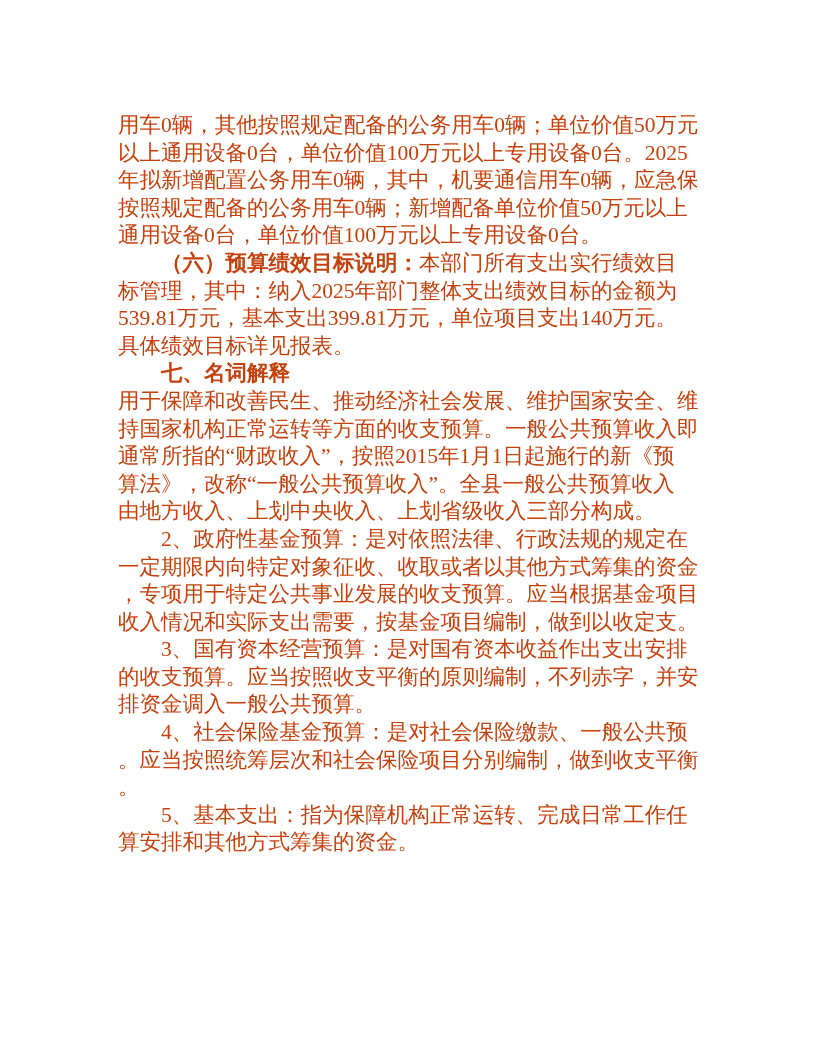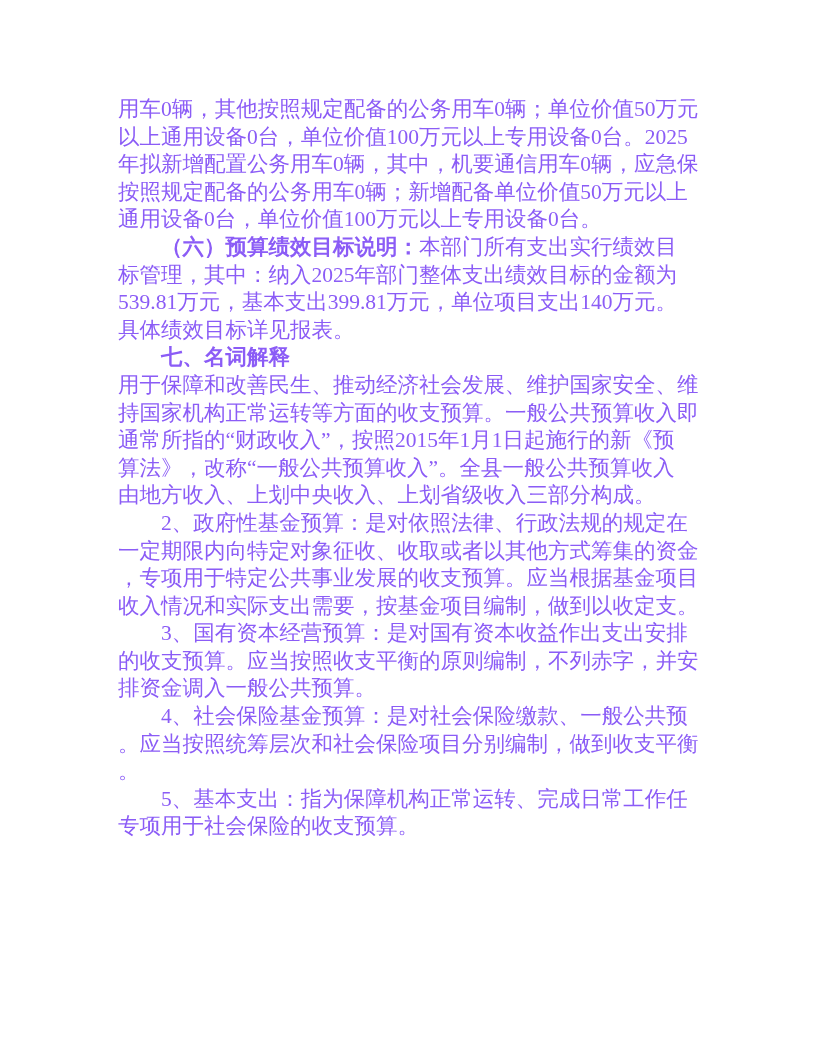--- a/index.html
+++ b/index.html
@@ -36,21 +36,21 @@
     font-weight: 400;
   }
   .seg.bold {
     font-weight: 700;
   }
 </style>
 </head>
 <body>
 
 <main class="page" style="background: rgb(255, 255, 255);">
-  <div class="text-block" style="color: #8b5cf6;">
+  <div class="text-block" style="color: #c2410c; margin-top: 16px;">
       <div class="line"><span class="seg">用车0辆，其他按照规定配备的公务用车0辆；单位价值50万元</span></div>
       <div class="line"><span class="seg">以上通用设备0台，单位价值100万元以上专用设备0台。2025</span></div>
       <div class="line"><span class="seg">年拟新增配置公务用车0辆，其中，机要通信用车0辆，应急保</span></div>
       <div class="line"><span class="seg">按照规定配备的公务用车0辆；新增配备单位价值50万元以上</span></div>
       <div class="line"><span class="seg">通用设备0台，单位价值100万元以上专用设备0台。</span></div>
       <div class="line"><span class="seg bold">　　（六）预算绩效目标说明：</span><span class="seg">本部门所有支出实行绩效目</span></div>
       <div class="line"><span class="seg">标管理，其中：纳入2025年部门整体支出绩效目标的金额为</span></div>
       <div class="line"><span class="seg">539.81万元，基本支出399.81万元，单位项目支出140万元。</span></div>
       <div class="line"><span class="seg">具体绩效目标详见报表。</span></div>
       <div class="line"><span class="seg bold">　　七、名词解释</span></div>
@@ -63,15 +63,15 @@
       <div class="line"><span class="seg">一定期限内向特定对象征收、收取或者以其他方式筹集的资金</span></div>
       <div class="line"><span class="seg">，专项用于特定公共事业发展的收支预算。应当根据基金项目</span></div>
       <div class="line"><span class="seg">收入情况和实际支出需要，按基金项目编制，做到以收定支。</span></div>
       <div class="line"><span class="seg">　　3、国有资本经营预算：是对国有资本收益作出支出安排</span></div>
       <div class="line"><span class="seg">的收支预算。应当按照收支平衡的原则编制，不列赤字，并安</span></div>
       <div class="line"><span class="seg">排资金调入一般公共预算。</span></div>
       <div class="line"><span class="seg">　　4、社会保险基金预算：是对社会保险缴款、一般公共预</span></div>
       <div class="line"><span class="seg">。应当按照统筹层次和社会保险项目分别编制，做到收支平衡</span></div>
       <div class="line"><span class="seg">。</span></div>
       <div class="line"><span class="seg">　　5、基本支出：指为保障机构正常运转、完成日常工作任</span></div>
-      <div class="line"><span class="seg">专项用于社会保险的收支预算。</span></div>
+      <div class="line"><span class="seg">算安排和其他方式筹集的资金。</span></div>
     </div>
 </main>
 
 </body></html>

